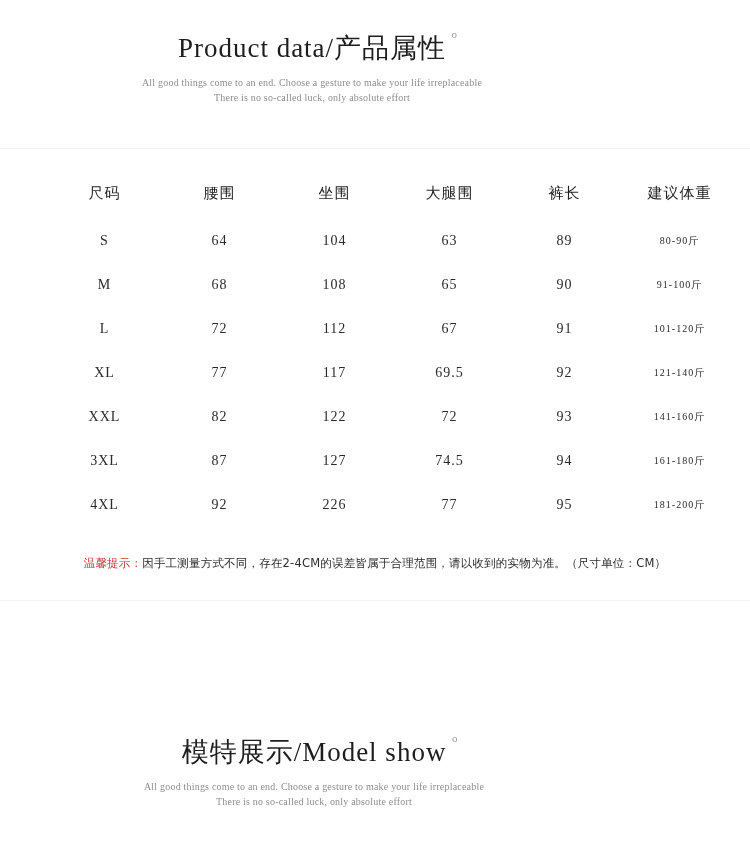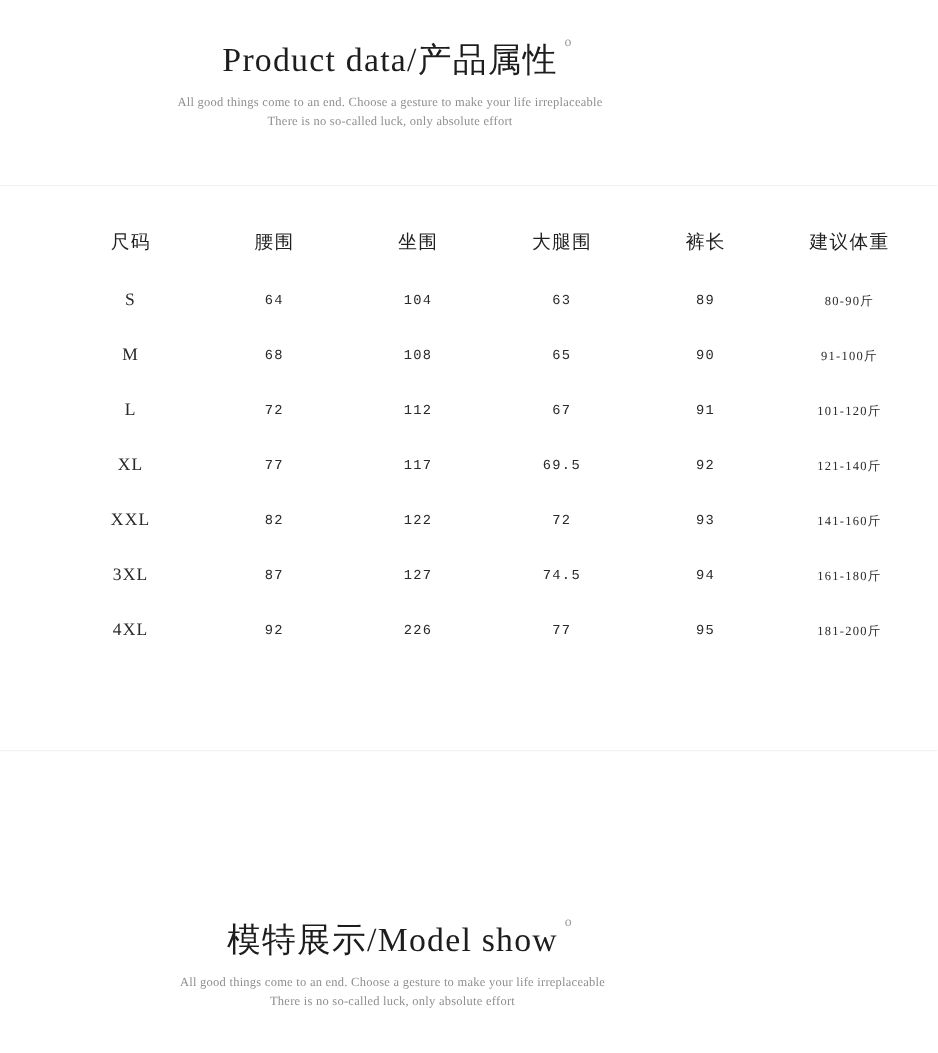--- a/index.html
+++ b/index.html
@@ -84,22 +84,22 @@
     font-weight: normal;
   }
   table.size-table th {
     font-family: "DejaVu Sans", sans-serif;
     font-size: 15px;
     color: #1f1f1f;
     padding: 6px 0 16px 0;
     letter-spacing: 1px;
   }
   table.size-table td {
-    font-family: Liberation Mono, monospace;
-    font-size: 11px;
+    font-family: Liberation Serif, serif;
+    font-size: 14px;
     color: #2a2a2a;
     padding: 14px 0 14px 0;
     letter-spacing: 1px;
   }
   table.size-table td.cjk {
     font-family: Liberation Serif, serif;
     font-size: 10px;
   }
   table.size-table tr td:first-child {
     font-family: "Liberation Serif", serif;
@@ -217,20 +217,23 @@
           <td>92</td>
           <td>226</td>
           <td>77</td>
           <td>95</td>
           <td class="cjk">181-200斤</td>
         </tr>
       </tbody>
     </table>
   </div>
 
+  <div class="note">
+    <span class="hl">温馨提示：</span><span>因手工测量方式不同，存在2-4CM的误差皆属于合理范围，请以收到的实物为准。（尺寸单位：CM）</span>
+  </div>
 
   <div class="section-head" id="head-bottom">
     <div class="title">
       <span>模特展示/Model show</span>
       <span class="deg">o</span>
     </div>
     <div class="sub">
       <div>All good things come to an end. Choose a gesture to make your life irreplaceable</div>
       <div>There is no so-called luck, only absolute effort</div>
     </div>

